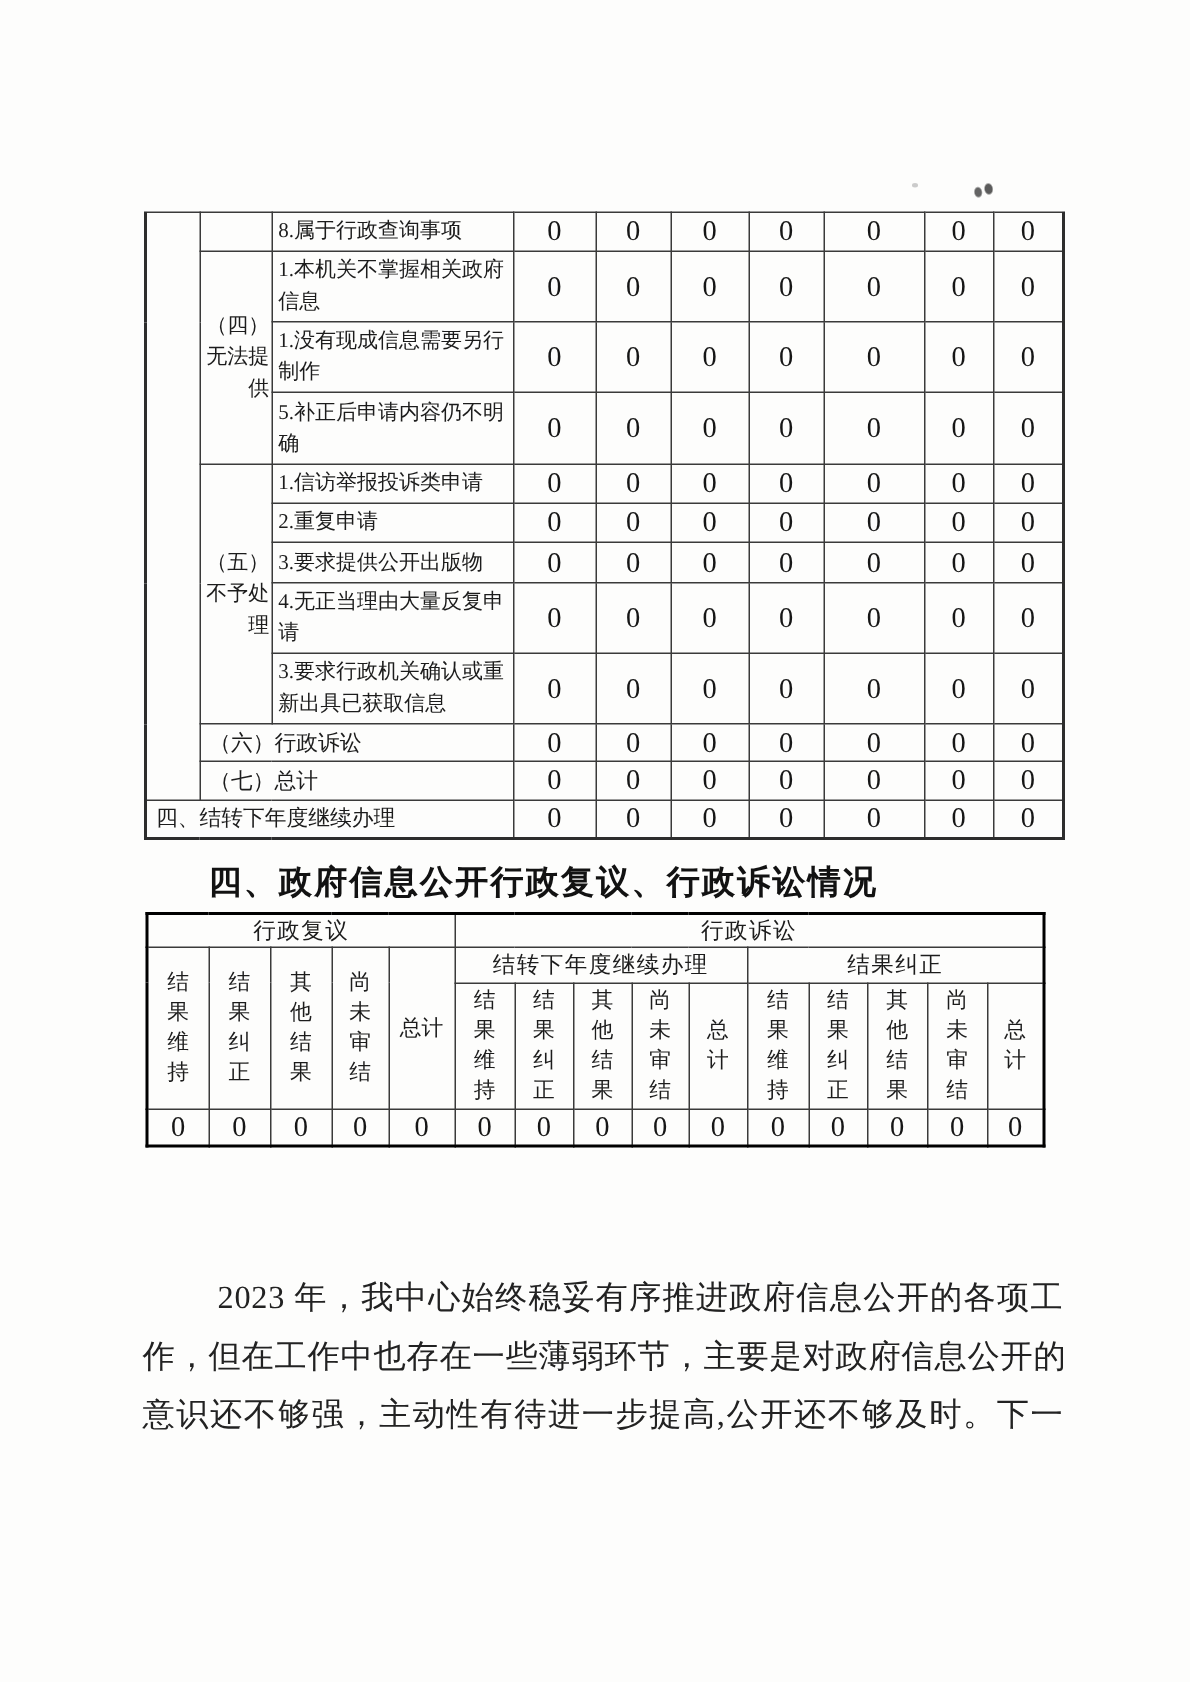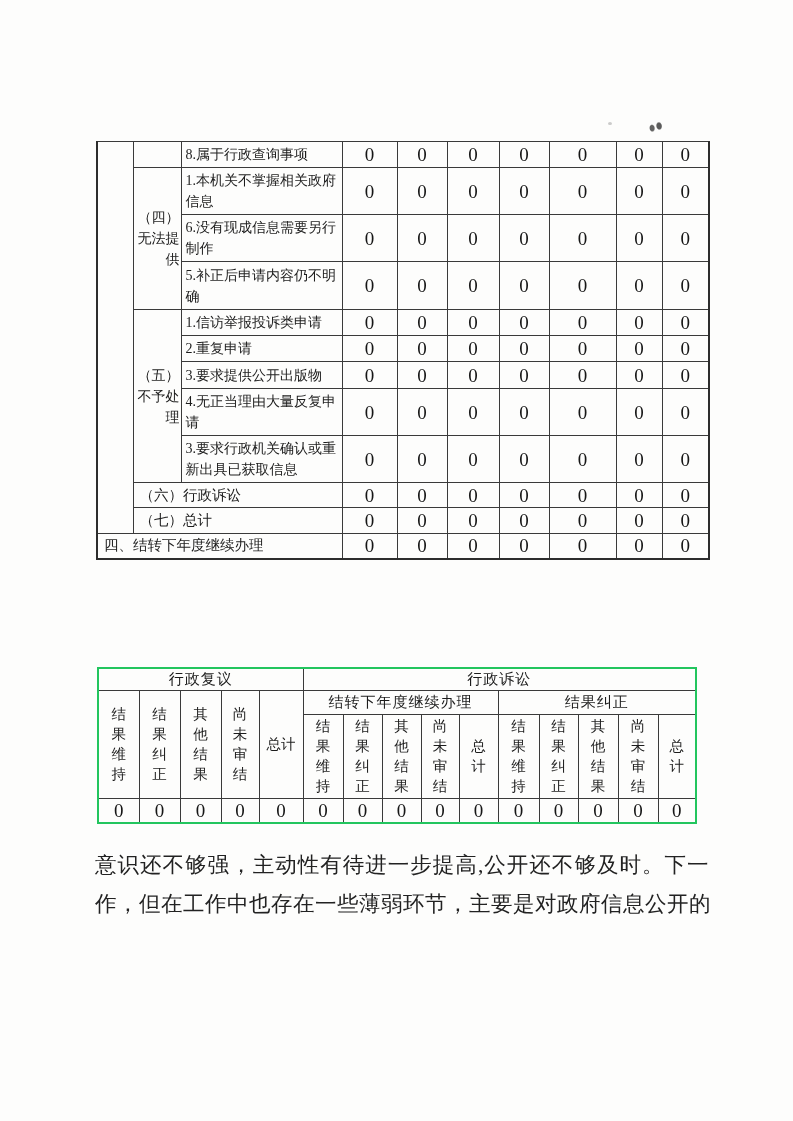--- a/index.html
+++ b/index.html
@@ -15,21 +15,21 @@
 
   
   table {
     position:absolute;
     border-collapse:collapse;
     table-layout:fixed;
     background:transparent;
   }
   td { border:1px solid #3a3a3a; vertical-align:middle; }
   .t1 { left:96px; top:141px; width:612px; border:2px solid #2d2d2d; border-top-width:1px; }
-  .t2 { left:97px; top:667px; width:598px; border:2px solid #22c55e; }
+  .t2 { left:97px; top:608px; width:598px; border:2px solid #000000; }
 
   .t1 td.num, .t2 td.num {
     text-align:center;
     font-size:19px;
     line-height:1;
     color:#161616;
   }
   .t1 td.lbl {
     font-size:14px;
     line-height:21px;
@@ -137,21 +137,21 @@
         <td class="lbl">1.本机关不掌握相关政府信息</td>
         <td class="num">0</td>
         <td class="num">0</td>
         <td class="num">0</td>
         <td class="num">0</td>
         <td class="num">0</td>
         <td class="num">0</td>
         <td class="num">0</td>
       </tr>
       <tr style="height:46px">
-        <td class="lbl">6.没有现成信息需要另行制作</td>
+        <td class="lbl">1.没有现成信息需要另行制作</td>
         <td class="num">0</td>
         <td class="num">0</td>
         <td class="num">0</td>
         <td class="num">0</td>
         <td class="num">0</td>
         <td class="num">0</td>
         <td class="num">0</td>
       </tr>
       <tr style="height:48px">
         <td class="lbl">5.补正后申请内容仍不明确</td>
@@ -240,20 +240,21 @@
         <td class="num">0</td>
         <td class="num">0</td>
         <td class="num">0</td>
         <td class="num">0</td>
         <td class="num">0</td>
         <td class="num">0</td>
       </tr>
     </tbody>
   </table>
 
+  <div class="sec sec4">四、政府信息公开行政复议、行政诉讼情况</div>
 
   <table class="t2">
     <colgroup>
       <col style="width:41px">
         <col style="width:41px">
         <col style="width:41px">
         <col style="width:38px">
         <col style="width:44px">
       <col style="width:40px">
         <col style="width:39px">
@@ -307,17 +308,18 @@
         <td class="num">0</td>
         <td class="num">0</td>
         <td class="num">0</td>
         <td class="num">0</td>
       </tr>
     </tbody>
   </table>
 
 
   <div class="para">
+    <div class="pline first">2023 年，我中心始终稳妥有序推进政府信息公开的各项工</div>
+    <div class="pline">作，但在工作中也存在一些薄弱环节，主要是对政府信息公开的</div>
     <div class="pline">意识还不够强，主动性有待进一步提高,公开还不够及时。下一</div>
-    <div class="pline">作，但在工作中也存在一些薄弱环节，主要是对政府信息公开的</div>
   </div>
 
 </div>
 
 </body></html>

